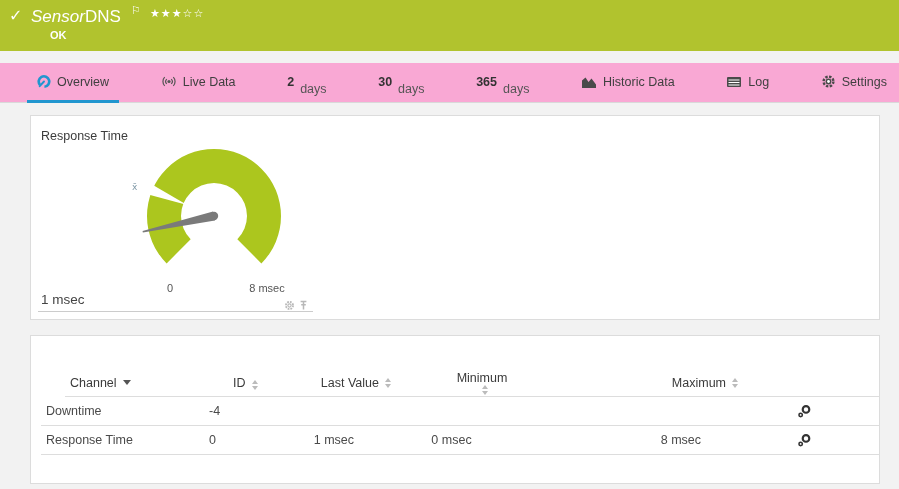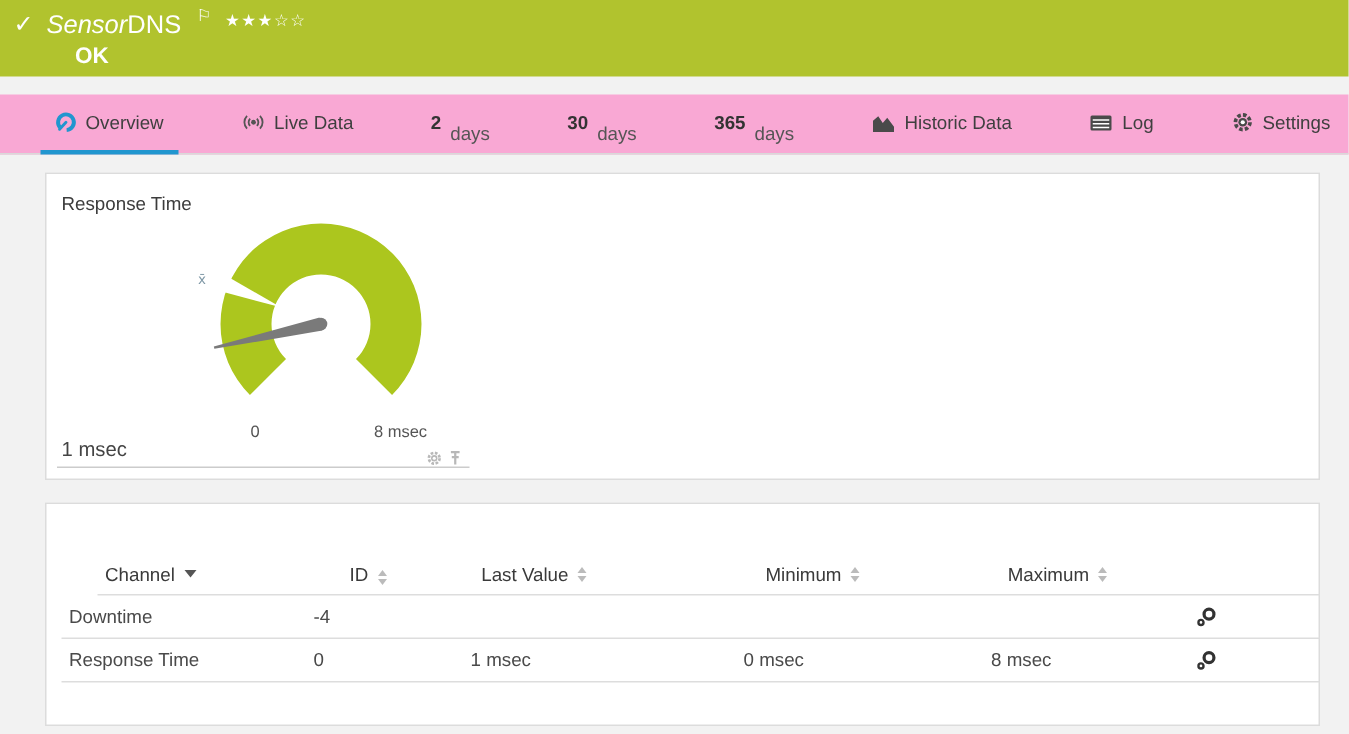--- a/index.html
+++ b/index.html
@@ -11,21 +11,21 @@
   }
   .glyph{font-family:"DejaVu Sans",sans-serif;}
 
   
   .status-bar{position:absolute;left:0;top:0;width:899px;height:51px;background:#b1c32e;}
   .status-check{position:absolute;left:9px;top:6px;color:#fff;font-size:16px;font-weight:bold;}
   .sensor-title{position:absolute;left:31px;top:7px;color:#fff;font-size:17px;}
   .sensor-title .it{font-style:italic;margin-right:0;}
   .flag{position:absolute;left:131px;top:4px;color:#fff;font-size:11px;}
   .stars{position:absolute;left:150px;top:7px;color:#fff;font-size:11px;letter-spacing:1px;cursor:pointer;}
-  .status-ok{position:absolute;left:50px;top:29px;color:#fff;font-size:15px;font-weight:bold;}
+  .status-ok{position:absolute;left:50px;top:29px;color:#fff;font-size:11px;font-weight:bold;}
 
   
   .tabbar{position:absolute;left:0;top:63px;width:899px;height:40px;background:#f9a8d4;border-bottom:1px solid #d9d9d9;box-sizing:border-box;}
   .tabs{position:absolute;left:27px;right:2px;top:0;height:40px;display:flex;justify-content:space-between;}
   .tab{height:40px;display:flex;align-items:center;gap:6px;padding:0 10px;border-bottom:3px solid transparent;box-sizing:border-box;font-size:12.5px;color:#3f3f3f;cursor:pointer;white-space:nowrap;}
   .tab.active{border-bottom-color:#2196cf;}
   .tab .num{font-weight:bold;color:#333;}
   .tab .lbl-light{color:#555;margin-top:14px;}
   .tab svg{display:block;}
 
@@ -48,21 +48,21 @@
 
   
   .tbl{position:absolute;left:10px;top:33px;width:839px;font-size:12.5px;color:#4a4a4a;}
   .tr{display:flex;align-items:center;border-bottom:1px solid #ddd;}
   .tr.head{height:27px;color:#3a3a3a;margin-left:24px;}
   .tr.row{height:28px;}
   .td{box-sizing:border-box;}
   .c-channel{width:168px;text-align:left;padding-left:5px;display:flex;align-items:center;}
   .c-id{width:58px;text-align:left;display:flex;align-items:flex-end;}
   .c-last{width:100px;display:flex;justify-content:flex-end;align-items:center;}
-  .c-min{width:182px;display:flex;justify-content:flex-end;align-items:center;}
+  .c-min{width:182px;display:flex;justify-content:flex-end;align-items:center;flex-direction:column;}
   .c-max{width:165px;display:flex;justify-content:flex-end;align-items:center;}
   .c-edit{flex:1;display:flex;justify-content:flex-end;padding-right:68px;}
   .val-pad{padding-right:13px;}
   .head .td{cursor:pointer;}
 
   .sorts{display:inline-flex;flex-direction:column;gap:2px;margin-left:6px;}
   .sorts i{display:block;width:0;height:0;border-left:3.5px solid transparent;border-right:3.5px solid transparent;}
   .sorts .up{border-bottom:4px solid #bbb;}
   .sorts .dn{border-top:4px solid #bbb;}
   .sort-active{display:inline-block;margin-left:6px;width:0;height:0;border-left:4px solid transparent;border-right:4px solid transparent;border-top:5px solid #555;}

